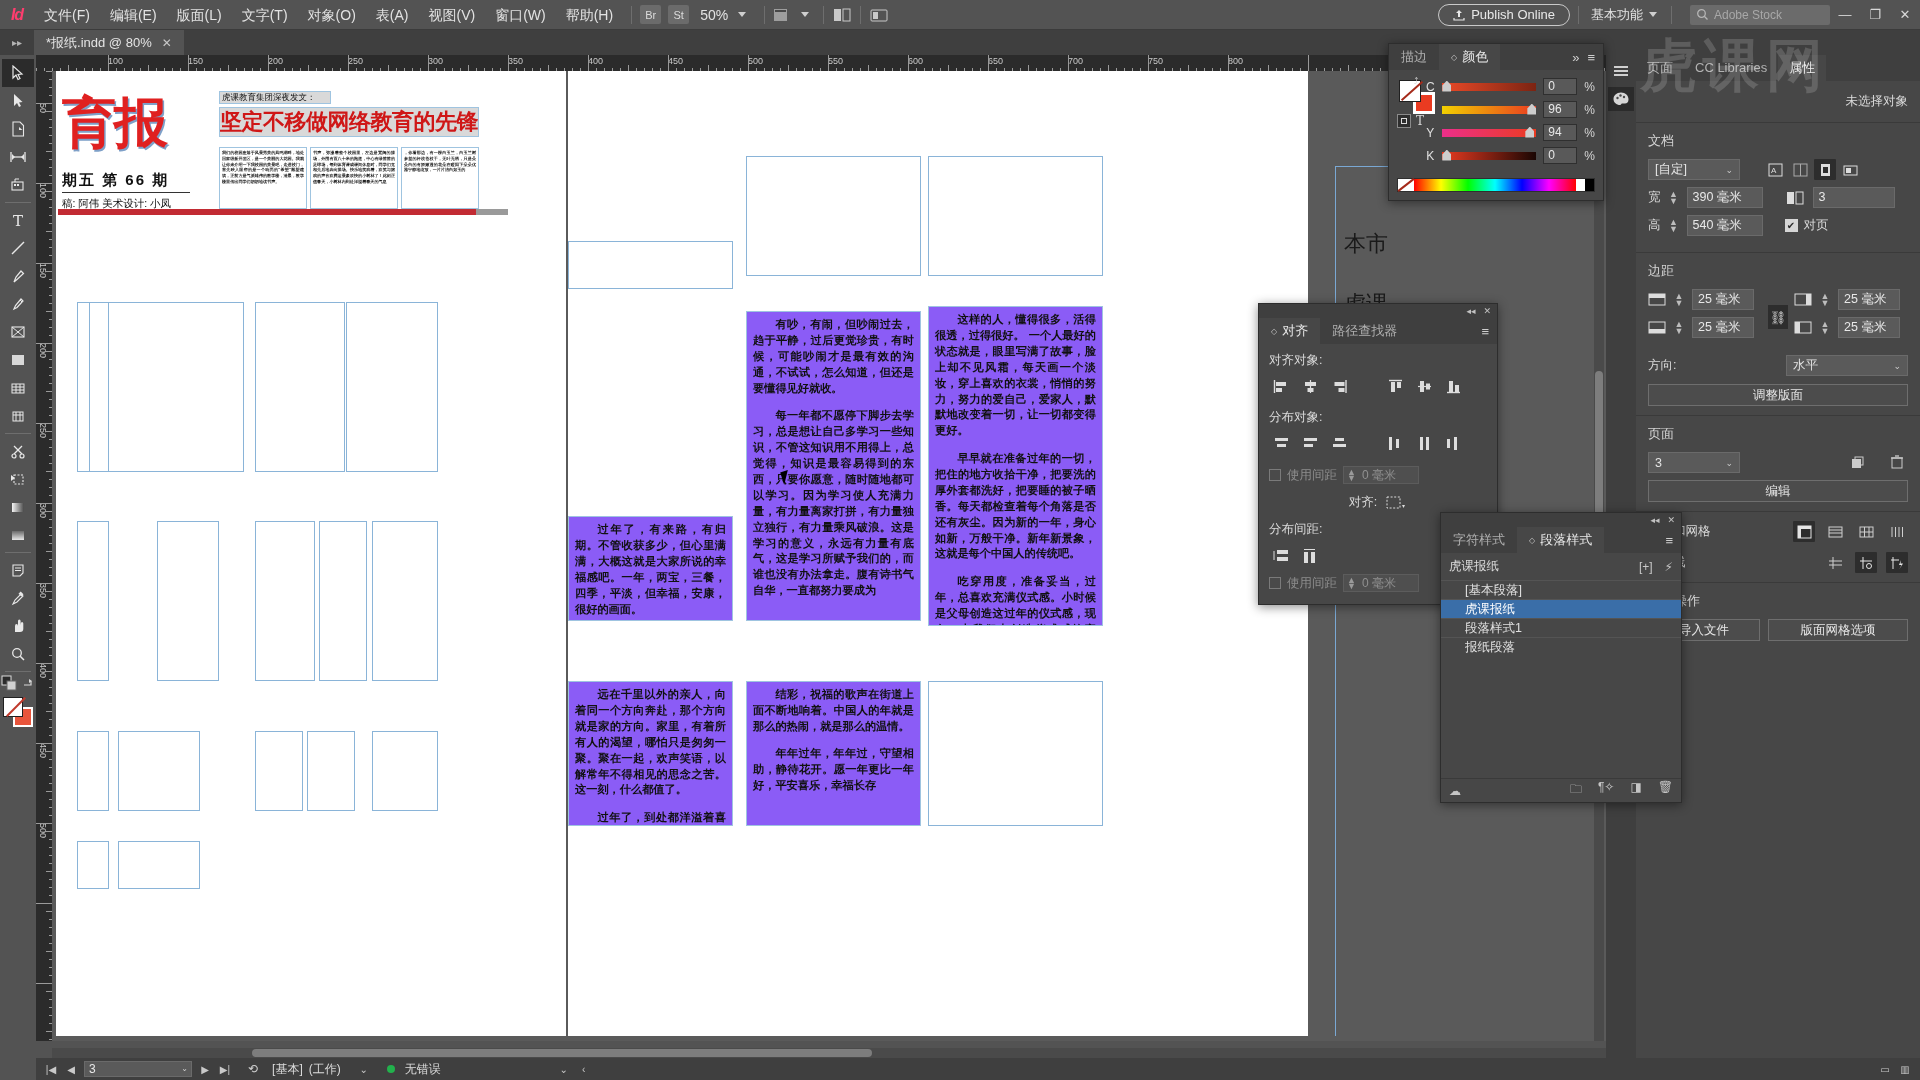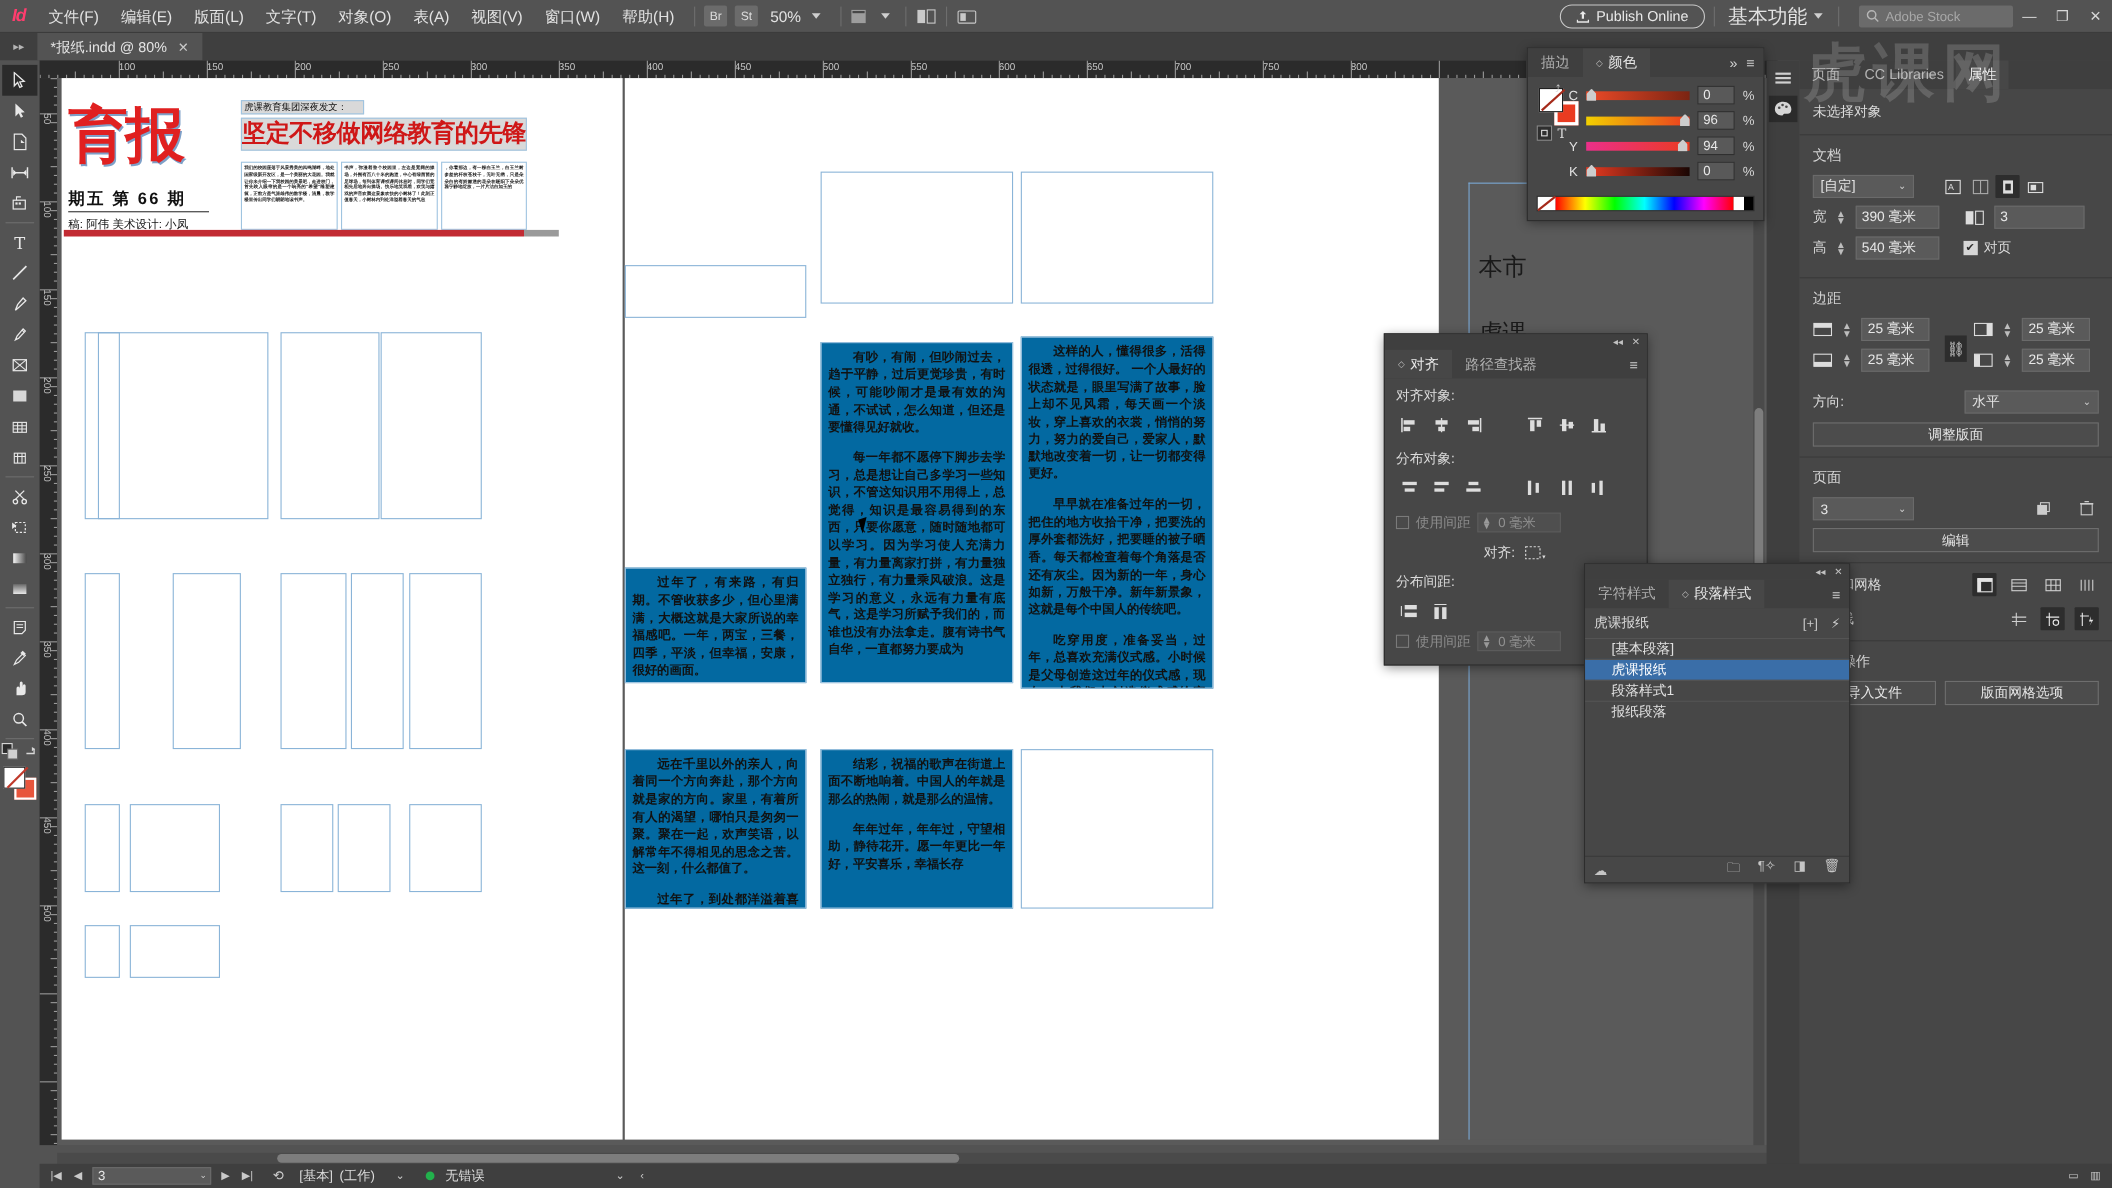--- a/index.html
+++ b/index.html
@@ -37,21 +37,21 @@
   .chev {
     width: 0; height: 0; border-left: 4px solid transparent; border-right: 4px solid transparent;
     border-top: 5px solid #cfcfcf; margin: 0 10px;
   }
   .spacer { flex: 1; }
   .publish-btn {
     border: 1px solid #c9c9c9; border-radius: 14px; height: 22px;
     padding: 0 14px; color: #e8e8e8; font-size: 13px;
     display: flex; align-items: center; gap: 6px; cursor: pointer;
   }
-  .ws-label { color: #e2e2e2; font-size: 18px; padding: 0 4px; font-family: Liberation Mono, monospace; }
+  .ws-label { color: #e2e2e2; font-size: 13px; padding: 0 4px; font-family: Liberation Mono, monospace; }
   .stock-search {
     width: 140px; height: 20px; background: #6b6b6b; border-radius: 2px;
     display: flex; align-items: center; padding: 0 6px; gap: 5px;
     color: #a8a8a8; font-size: 12px; margin-left: 10px;
   }
   .win-btn { width: 30px; text-align: center; color: #d8d8d8; font-size: 13px; cursor: pointer; }
 
   
   .tabbar {
     position: absolute; top: 30px; left: 0; width: 1920px; height: 25px;
@@ -116,21 +116,21 @@
   }
   .page-left { left: 4px; top: 0px; width: 510px; height: 965px; }
   .page-right { left: 516px; top: 0px; width: 740px; height: 965px; }
   .page-third { left: 1258px; top: 0px; width: 255px; height: 965px; }
   .margin-guide { position: absolute; border: 1px solid #8ab4d8; }
 
   .frame {
     position: absolute; border: 1px solid #8ab4d8; background: transparent;
   }
   .tframe {
-    position: absolute; border: 1px solid #9fc4e0; background: #0369a1;
+    position: absolute; border: 1px solid #9fc4e0; background: #8b5cf6;
     overflow: hidden; padding: 5px 6px;
     font-family: "DejaVu Sans", "Liberation Sans", sans-serif;
     font-size: 11.2px; line-height: 1.42; color: #111;
     text-align: justify; font-weight: 700;
   }
   .tframe p { text-indent: 2em; margin: 0; }
   .tframe p + p { margin-top: 1.05em; }
 
   
   .masthead-logo {
@@ -1302,21 +1302,21 @@
   </div>
 
   <div class="right-dock">
     <div class="dock-tabs">
       <div class="dtab">页面</div>
       <div class="dtab">CC Libraries</div>
       <div class="dtab active">属性</div>
     </div>
     <div class="dock-body">
 
-      <div class="dsection" style="padding:12px;">
+      <div class="dsection" style="padding:12px;text-align:right;">
         <div class="plabel">未选择对象</div>
       </div>
 
       <div class="dsection">
         <div class="dsection-title">文档</div>
         <div class="row">
           <div class="select-box" style="width:92px;">
             <span>[自定]</span>
             <span class="car">⌄</span>
           </div>

